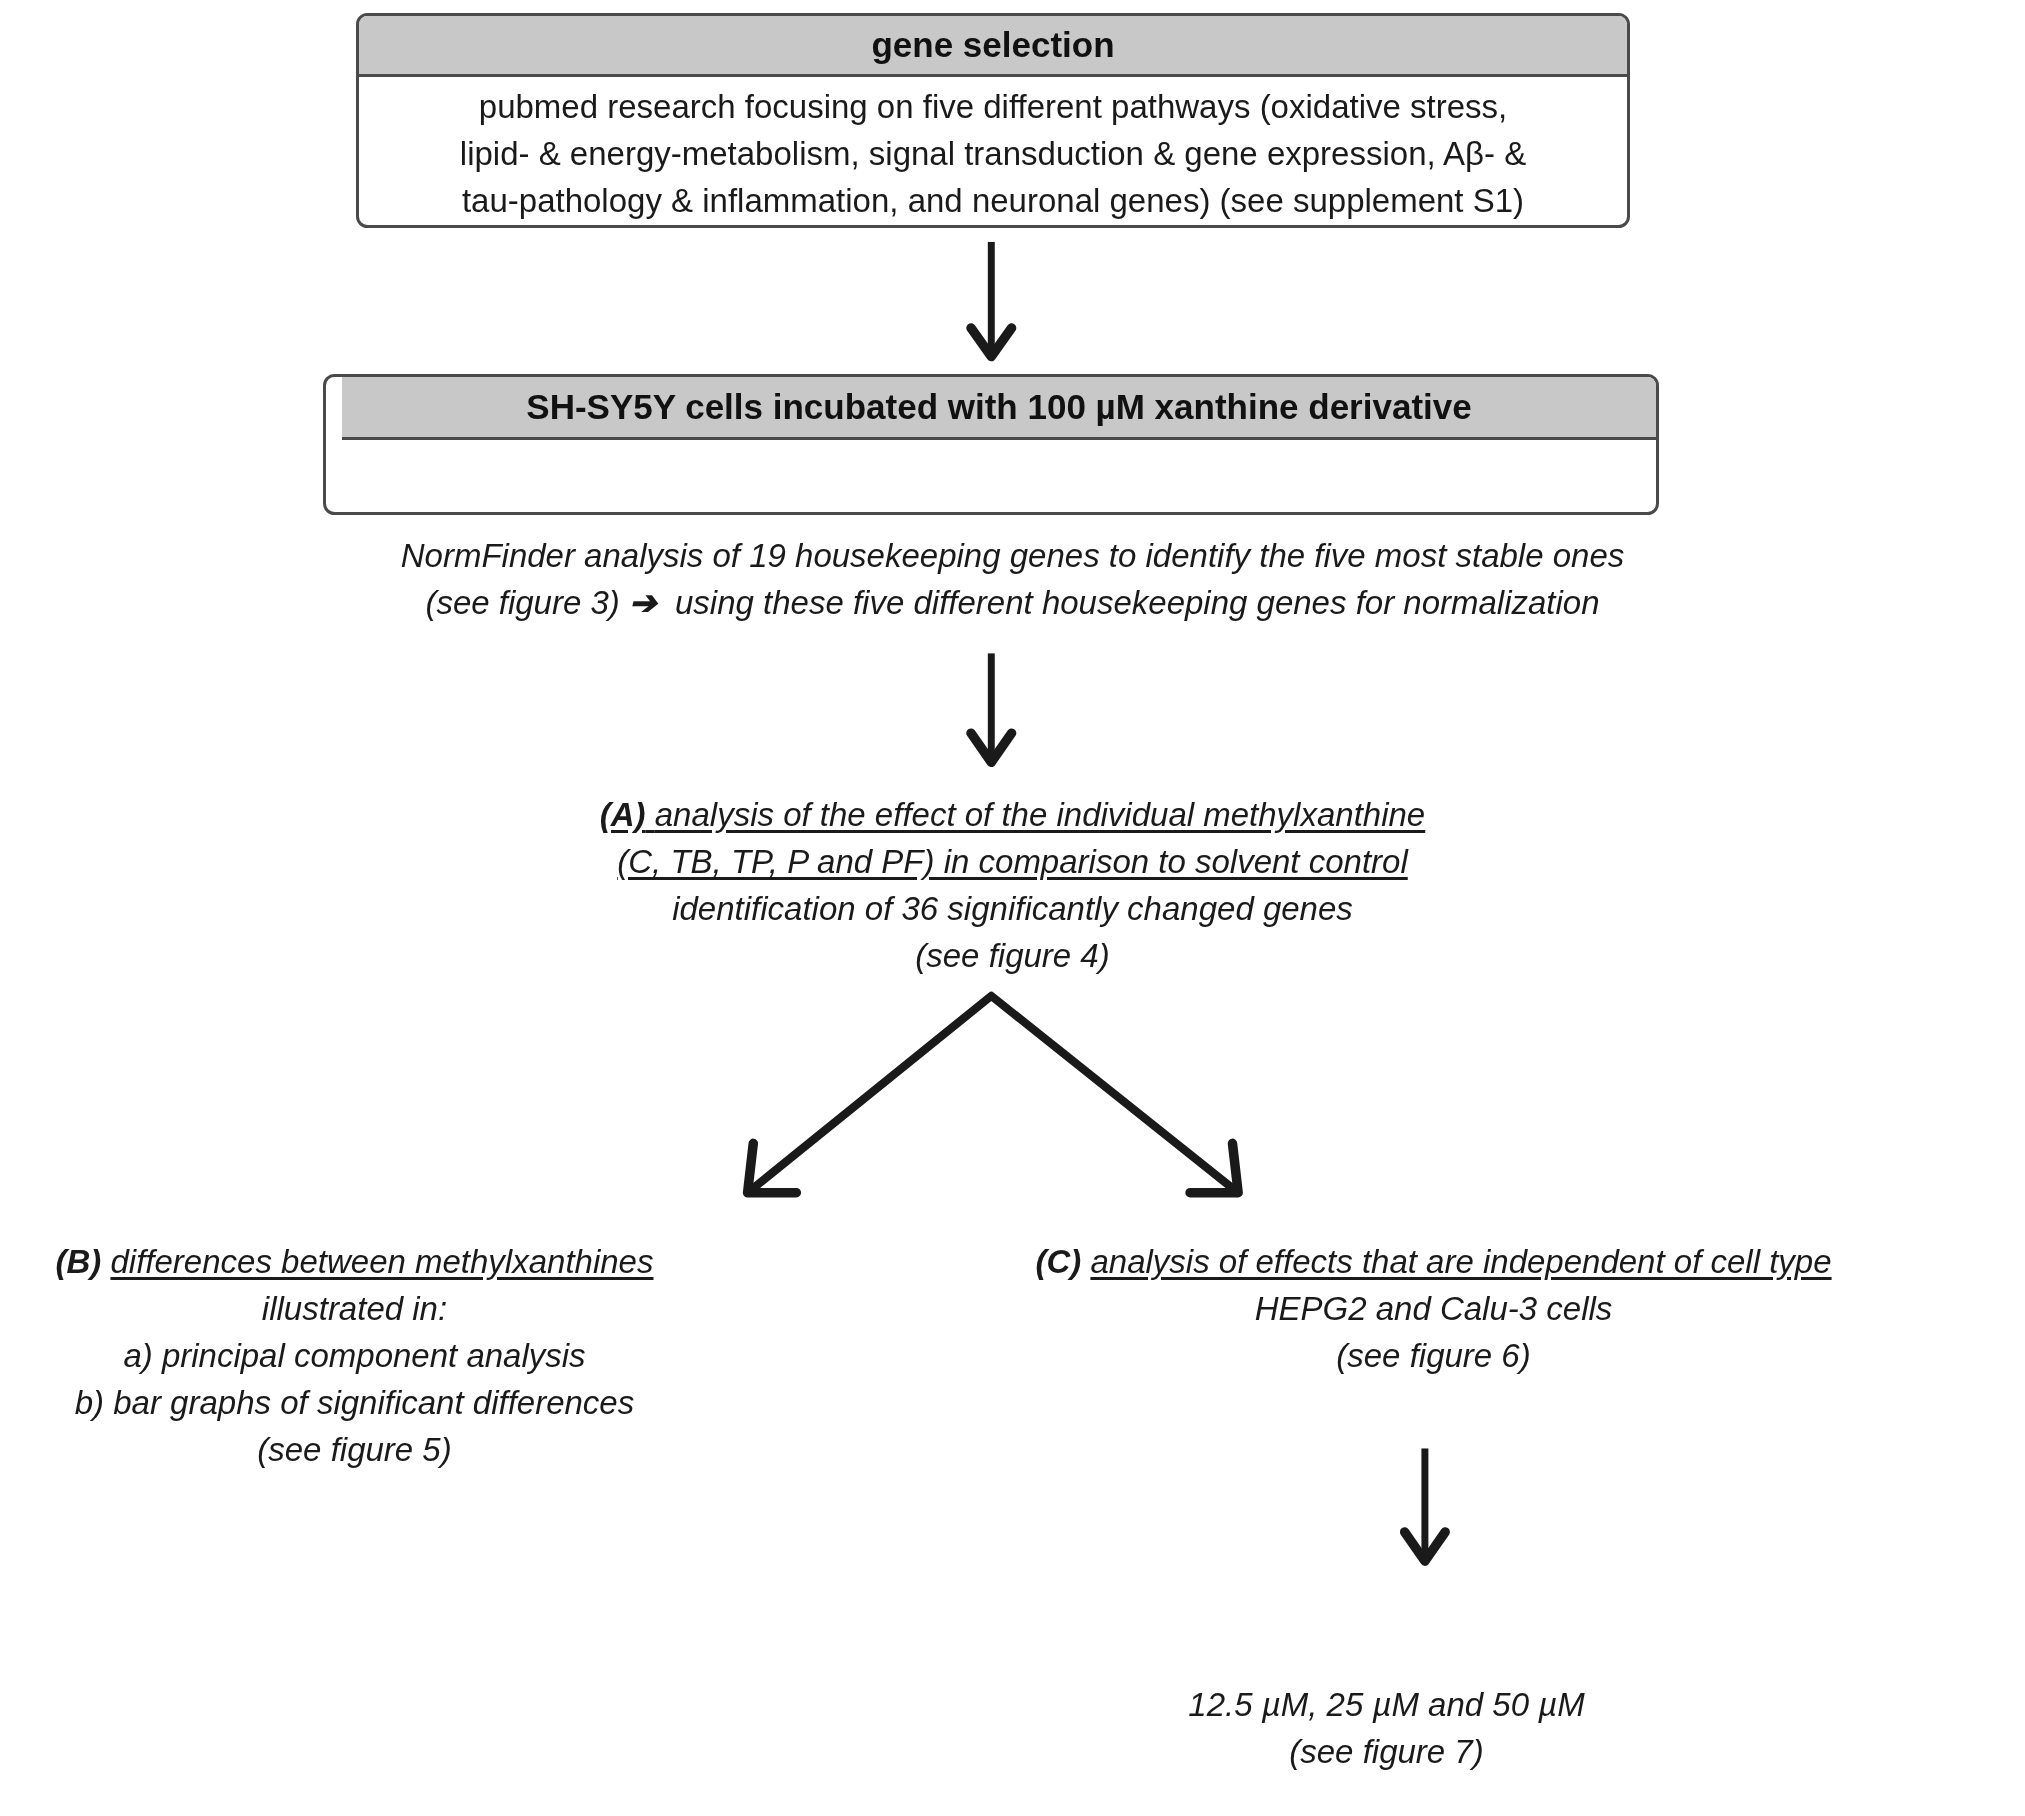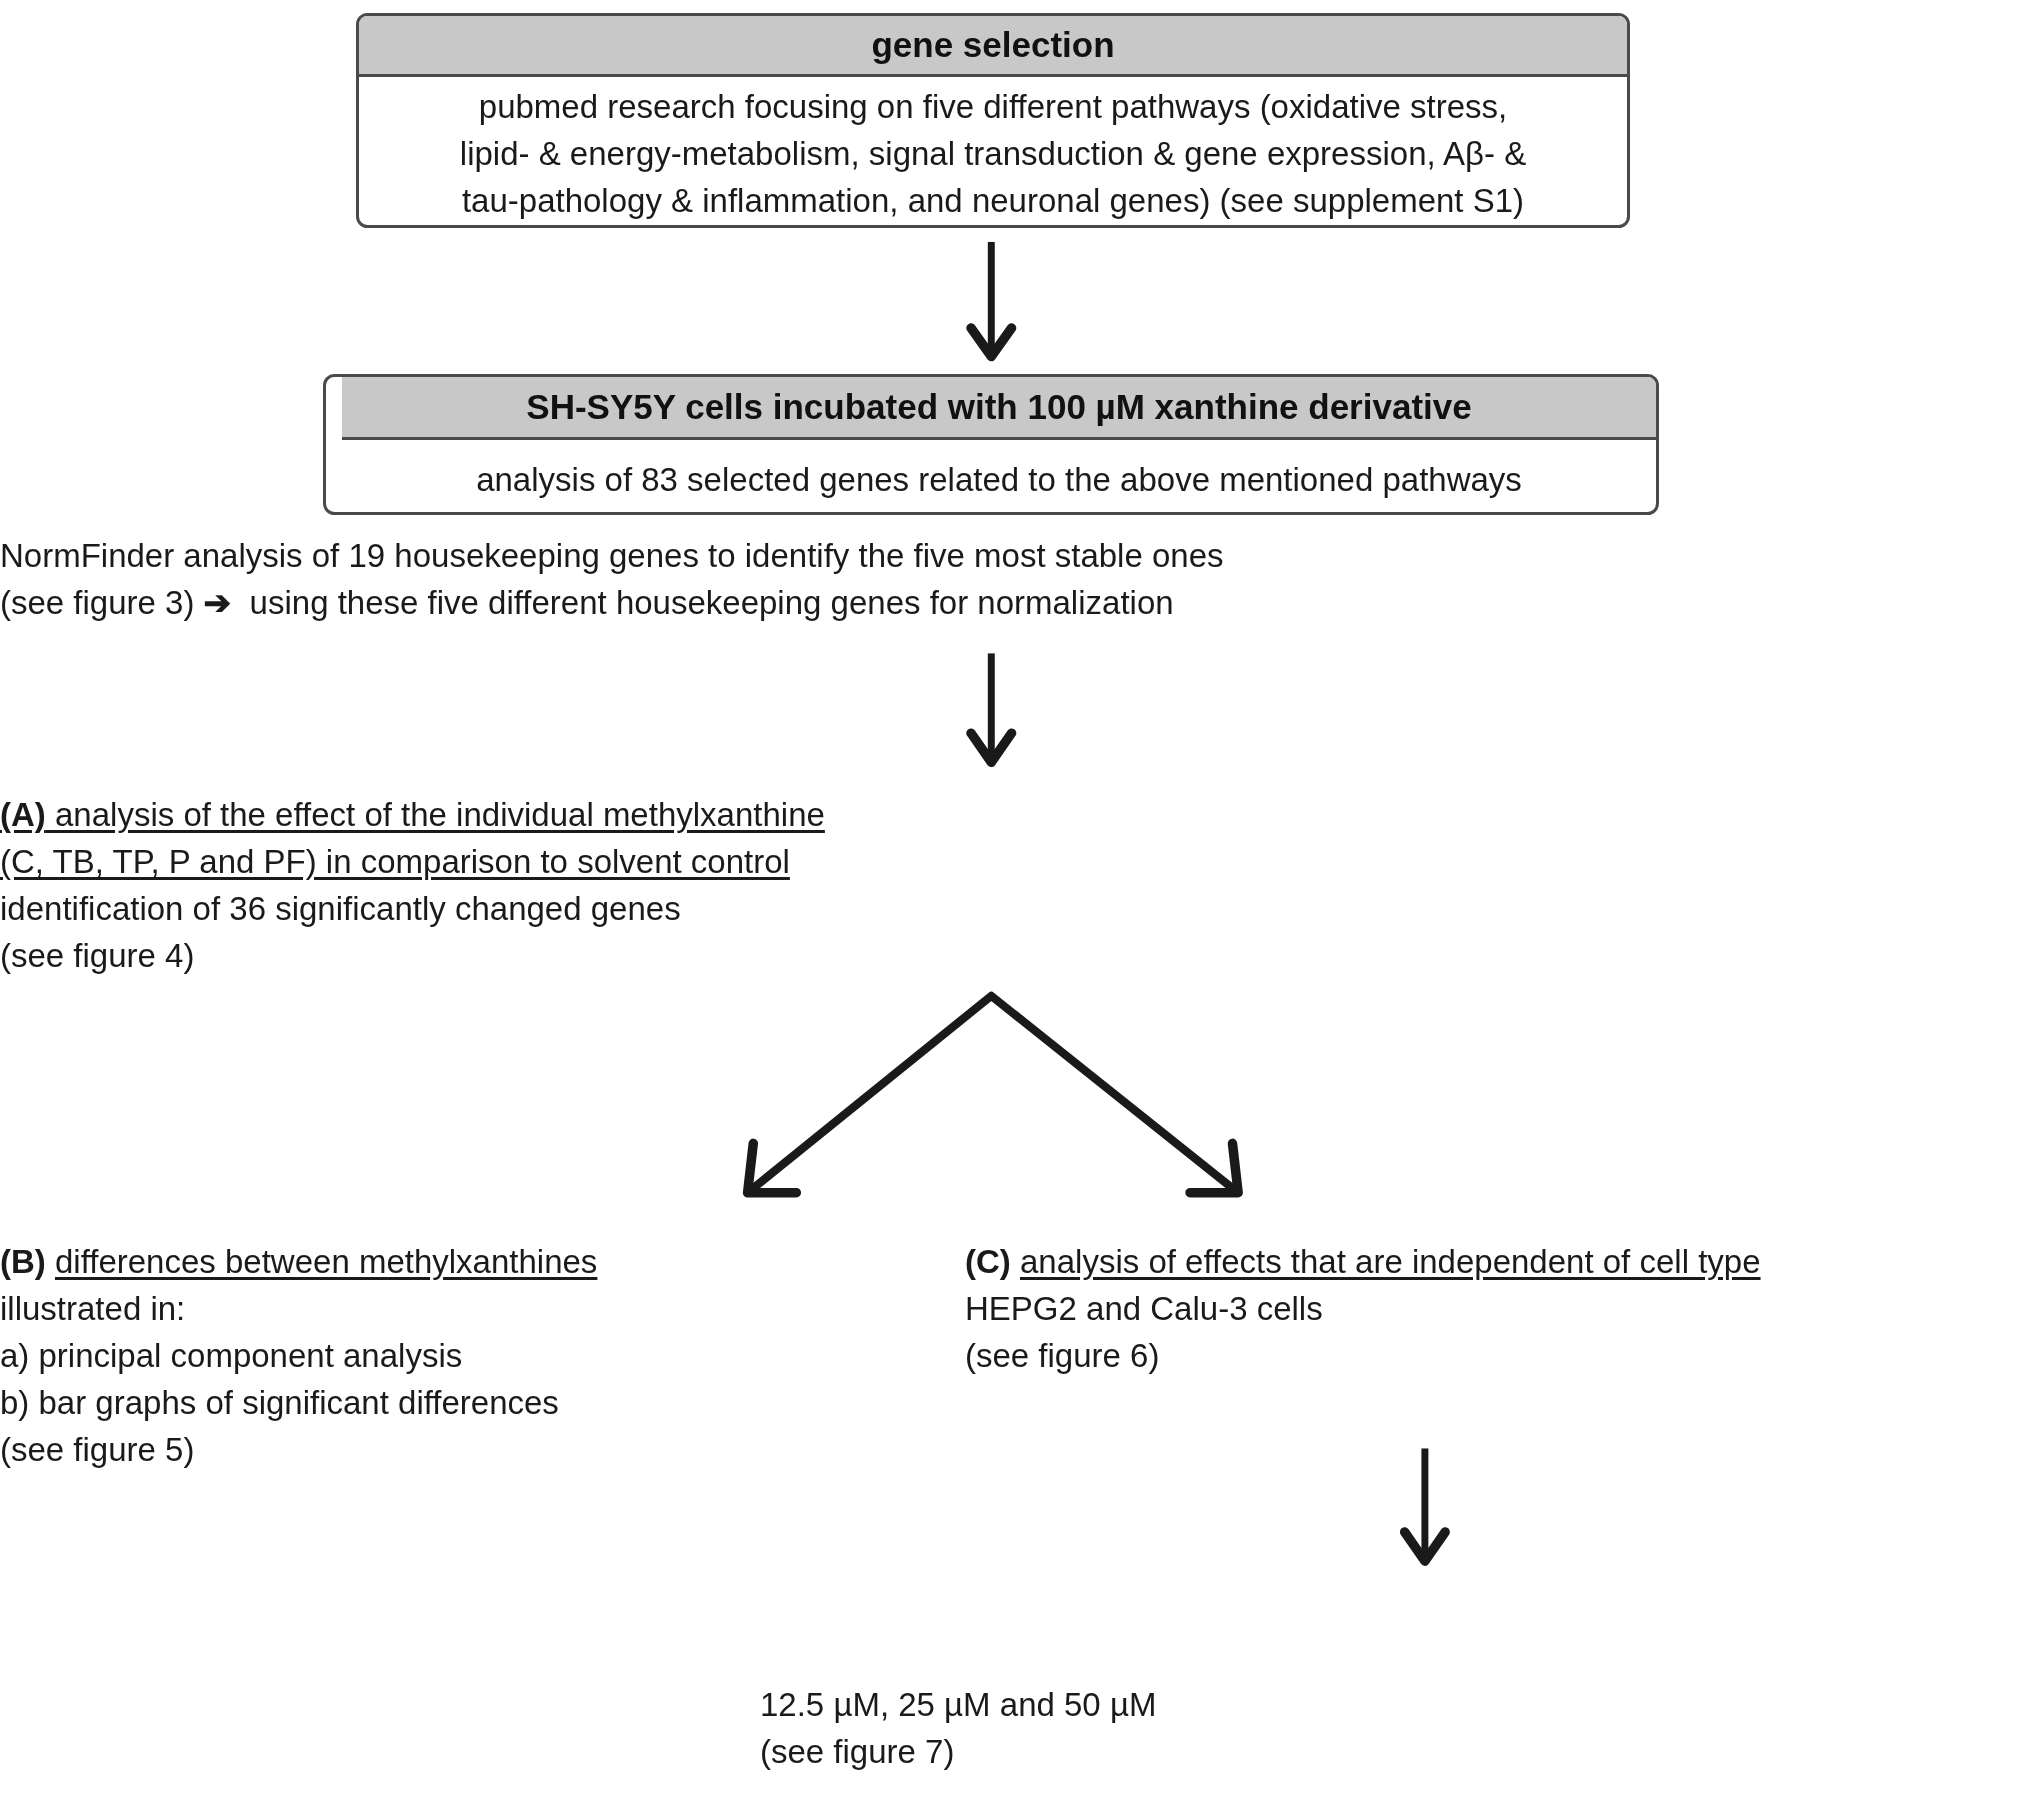--- a/index.html
+++ b/index.html
@@ -52,23 +52,25 @@
   #box-gene-selection .box-body { height: 154px; font-size: 33px; line-height: 47px; padding-top: 0;}
 
   
   #box-cell-incubation { left: 323px; top: 374px; width: 1336px; height: 141px; padding-left: 16px; }
   #box-cell-incubation .box-header { height: 60px; font-size: 35px; }
   #box-cell-incubation .box-body { height: 78px; font-size: 33px; line-height: 47px; }
 
   
   .textblock {
     position: absolute;
+    text-align: center;
     font-size: 33px;
     line-height: 47px;
     color: #1a1a1a;
+    font-style: italic;
   }
   .textblock .line { display: block; white-space: nowrap; }
   .u { text-decoration: underline; text-underline-offset: 4.4px; }
   .b { font-weight: bold; }
   .arrow-glyph { font-weight: bold; font-size: 33px; }
 
   #text-normfinder { left: 0px; top: 532px; width: 2025px; }
   #text-section-a   { left: 0px; top: 791px; width: 2025px; }
   #text-section-b   { left: 0px;  top: 1238px; width: 709px; }
   #text-section-c   { left: 965px; top: 1238px; width: 937px; }
@@ -91,23 +93,20 @@
     <div class="box-header">gene selection</div>
     <div class="box-body">
       <span class="line">pubmed research focusing on five different pathways (oxidative stress,</span>
       <span class="line">lipid- &amp; energy-metabolism, signal transduction &amp; gene expression, Aβ- &amp;</span>
       <span class="line">tau-pathology &amp; inflammation, and neuronal genes) (see supplement S1)</span>
     </div>
   </div>
 
   <div class="box" id="box-cell-incubation">
     <div class="box-header">SH-SY5Y cells incubated with 100 µM xanthine derivative</div>
-    <div class="box-body">
-      <span class="line">analysis of 83 selected genes related to the above mentioned pathways</span>
-    </div>
   </div>
 
   <div class="textblock" id="text-normfinder">
     <span class="line">NormFinder analysis of 19 housekeeping genes to identify the five most stable ones</span>
     <span class="line"><span>(see figure 3)</span><span>&nbsp;</span><span class="arrow-glyph">➔</span><span>&nbsp;&nbsp;</span><span>using these five different housekeeping genes for normalization</span></span>
   </div>
 
   <div class="textblock" id="text-section-a">
     <span class="line"><span class="b u">(A)</span><span class="u">&nbsp;</span><span class="u">analysis of the effect of the individual methylxanthine</span></span>
     <span class="line u">(C, TB, TP, P and PF) in comparison to solvent control</span>

